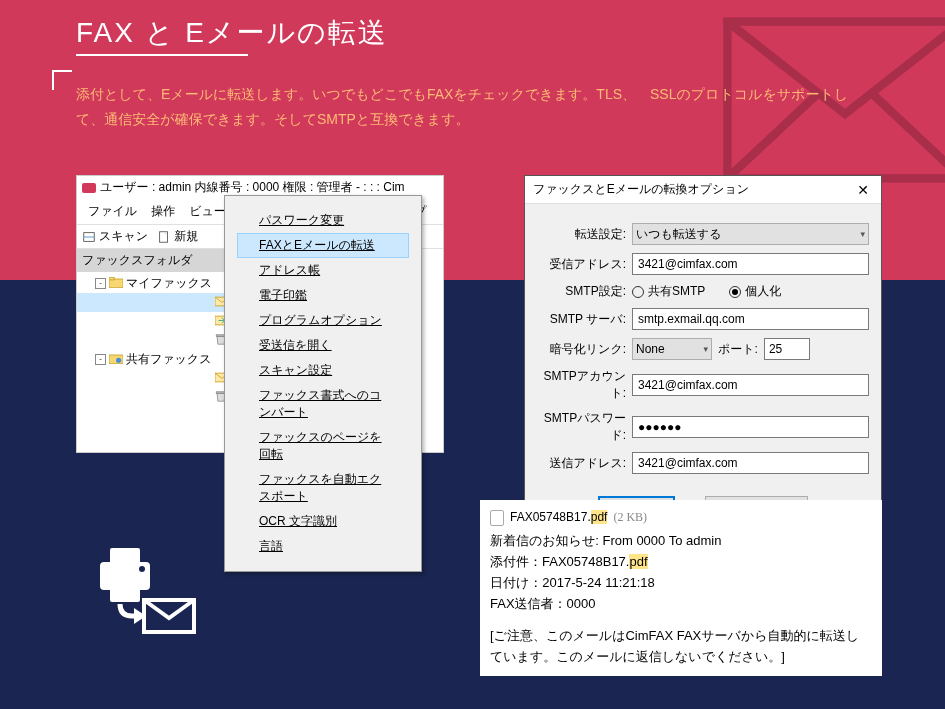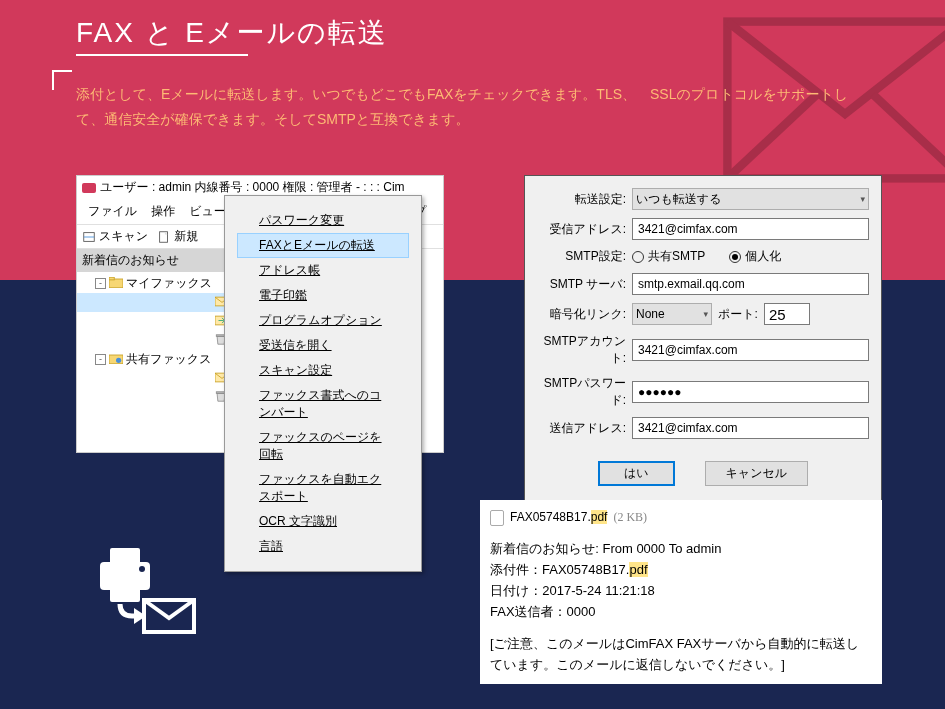--- a/index.html
+++ b/index.html
@@ -31,38 +31,38 @@
 .folder-icon { width: 14px; height: 11px; flex-shrink: 0; }
 .dropdown-menu { position: absolute; top: 19px; left: 147px; width: 198px; background: #f0f0f0; border: 1px solid #999; box-shadow: 2px 2px 4px rgba(0,0,0,0.3); padding: 12px; text-decoration: underline; }
 .menu-item { padding: 4px 22px; cursor: default; }
 .menu-item.highlighted { background: #cce8ff; border: 1px solid #99d1ff; padding: 3px 21px; }
 .right-strip { padding: 2px 4px; font-size: 11px; line-height: 16.6px; white-space: pre; }
 
 .dialog { position: absolute; top: 175px; left: 524px; width: 358px; background: #f0f0f0; border: 1px solid #555; font-size: 12px; color: #000; }
 .dialog-title { display: flex; align-items: center; justify-content: space-between; padding: 5px 8px; background: #fff; border-bottom: 1px solid #ddd; }
 .close-x { font-size: 14px; cursor: default; padding: 0 4px; }
 .form { padding: 12px 12px 4px 12px; }
-.form-row { display: flex; align-items: center; margin-bottom: 8px; }
+.form-row { display: flex; align-items: center; margin-bottom: 8px; margin-top: 7px; }
 .form-label { width: 95px; text-align: right; padding-right: 6px; flex-shrink: 0; }
 .form-input { flex: 1; background: #fff; border: 1px solid #7a7a7a; padding: 2px 5px; height: 22px; font-size: 12px; }
 .form-select { flex: 1; background: #e1e1e1; border: 1px solid #adadad; padding: 2px 3px; height: 22px; font-size: 12px; display: flex; justify-content: space-between; align-items: center; }
 .chev { font-size: 9px; color: #555; }
 .radio-group { flex: 1; display: flex; gap: 24px; align-items: flex-end; }
 .radio-opt { display: flex; align-items: center; gap: 4px; }
 .radio-circle { width: 12px; height: 12px; border: 1px solid #333; border-radius: 50%; display: flex; align-items: center; justify-content: center; }
 .radio-dot { width: 6px; height: 6px; background: #000; border-radius: 50%; }
 .small-select { width: 80px; background: #e1e1e1; border: 1px solid #adadad; padding: 2px 3px; height: 22px; font-size: 12px; display: flex; justify-content: space-between; align-items: center; }
 .port-label { padding: 0 6px; }
-.port-input { width: 46px; background: #fff; border: 1px solid #7a7a7a; padding: 2px 4px; height: 22px; font-size: 15px; }
+.port-input { width: 46px; background: #fff; border: 1px solid #7a7a7a; padding: 2px 4px; height: 22px; font-size: 12px; }
 .dialog-buttons { display: flex; justify-content: center; gap: 30px; padding: 10px 0 14px 0; }
 .dlg-btn { background: #e1e1e1; border: 1px solid #adadad; padding: 3px 20px; font-size: 12px; cursor: default; }
 .dlg-btn.primary { border: 2px solid #0078d7; padding: 2px 24px; }
 
 .email-preview { position: absolute; top: 500px; left: 480px; width: 402px; background: #fff; color: #000; font-size: 13px; padding: 8px 10px; line-height: 1.6; }
-.attach-row { display: flex; align-items: center; gap: 6px; margin-bottom: 12px; font-size: 12px; }
+.attach-row { display: flex; align-items: center; gap: 6px; margin-bottom: 4px; font-size: 12px; }
 .file-icon { width: 14px; height: 16px; border: 1px solid #aaa; border-radius: 2px; flex-shrink: 0; }
 .hl { background: #ffe58a; }
 .size-txt { color: #888; font-family: Liberation Serif, serif; }
 
 .printer-icon { position: absolute; top: 544px; left: 90px; }
 </style>
 </head>
 <body>
 
 <div class="top-banner">
@@ -99,21 +99,21 @@
       </svg>
     <span>スキャン</span>
     <svg class="tool-icon" viewBox="0 0 16 16" style="margin-left:6px">
         <rect x="3" y="2" width="9" height="12" fill="#fff" stroke="#555"></rect>
         <polygon points="9,2 12,5 9,5" fill="#ddd"></polygon>
       </svg>
     <span>新規</span>
   </div>
   <div class="content-area">
     <div class="tree-panel">
-      <div class="tree-header">新着信のお知らせ</div>
+      <div class="tree-header">ファックスフォルダ</div>
       <div class="tree-body" id="tree-body">
           <div class="tree-row tree-indent1">
             <div class="tree-toggle">-</div>
             <span><svg class="folder-icon" viewBox="0 0 16 12">
                 <rect x="0" y="2" width="16" height="10" fill="#f7d774" stroke="#c9a227"></rect>
                 <rect x="0" y="0" width="6" height="3" fill="#f7d774" stroke="#c9a227"></rect>
               </svg></span>
             <span>マイファックス</span>
           </div>
           <div class="tree-row tree-indent2 selected">
@@ -185,20 +185,24 @@
       <div class="menu-item">スキャン設定</div>
       <div class="menu-item">ファックス書式へのコンバート</div>
       <div class="menu-item">ファックスのページを回転</div>
       <div class="menu-item">ファックスを自動エクスポート</div>
       <div class="menu-item">OCR 文字識別</div>
       <div class="menu-item">言語</div>
     </div>
 </div>
 
 <div class="dialog">
+  <div class="dialog-title">
+    <span>ファックスとEメールの転換オプション</span>
+    <span class="close-x">✕</span>
+  </div>
   <div class="form">
     <div class="form-row">
       <div class="form-label">転送設定:</div>
       <div class="form-select">
           <span>いつも転送する</span>
           <span class="chev">▾</span>
         </div>
     </div>
     <div class="form-row">
       <div class="form-label">受信アドレス:</div>

